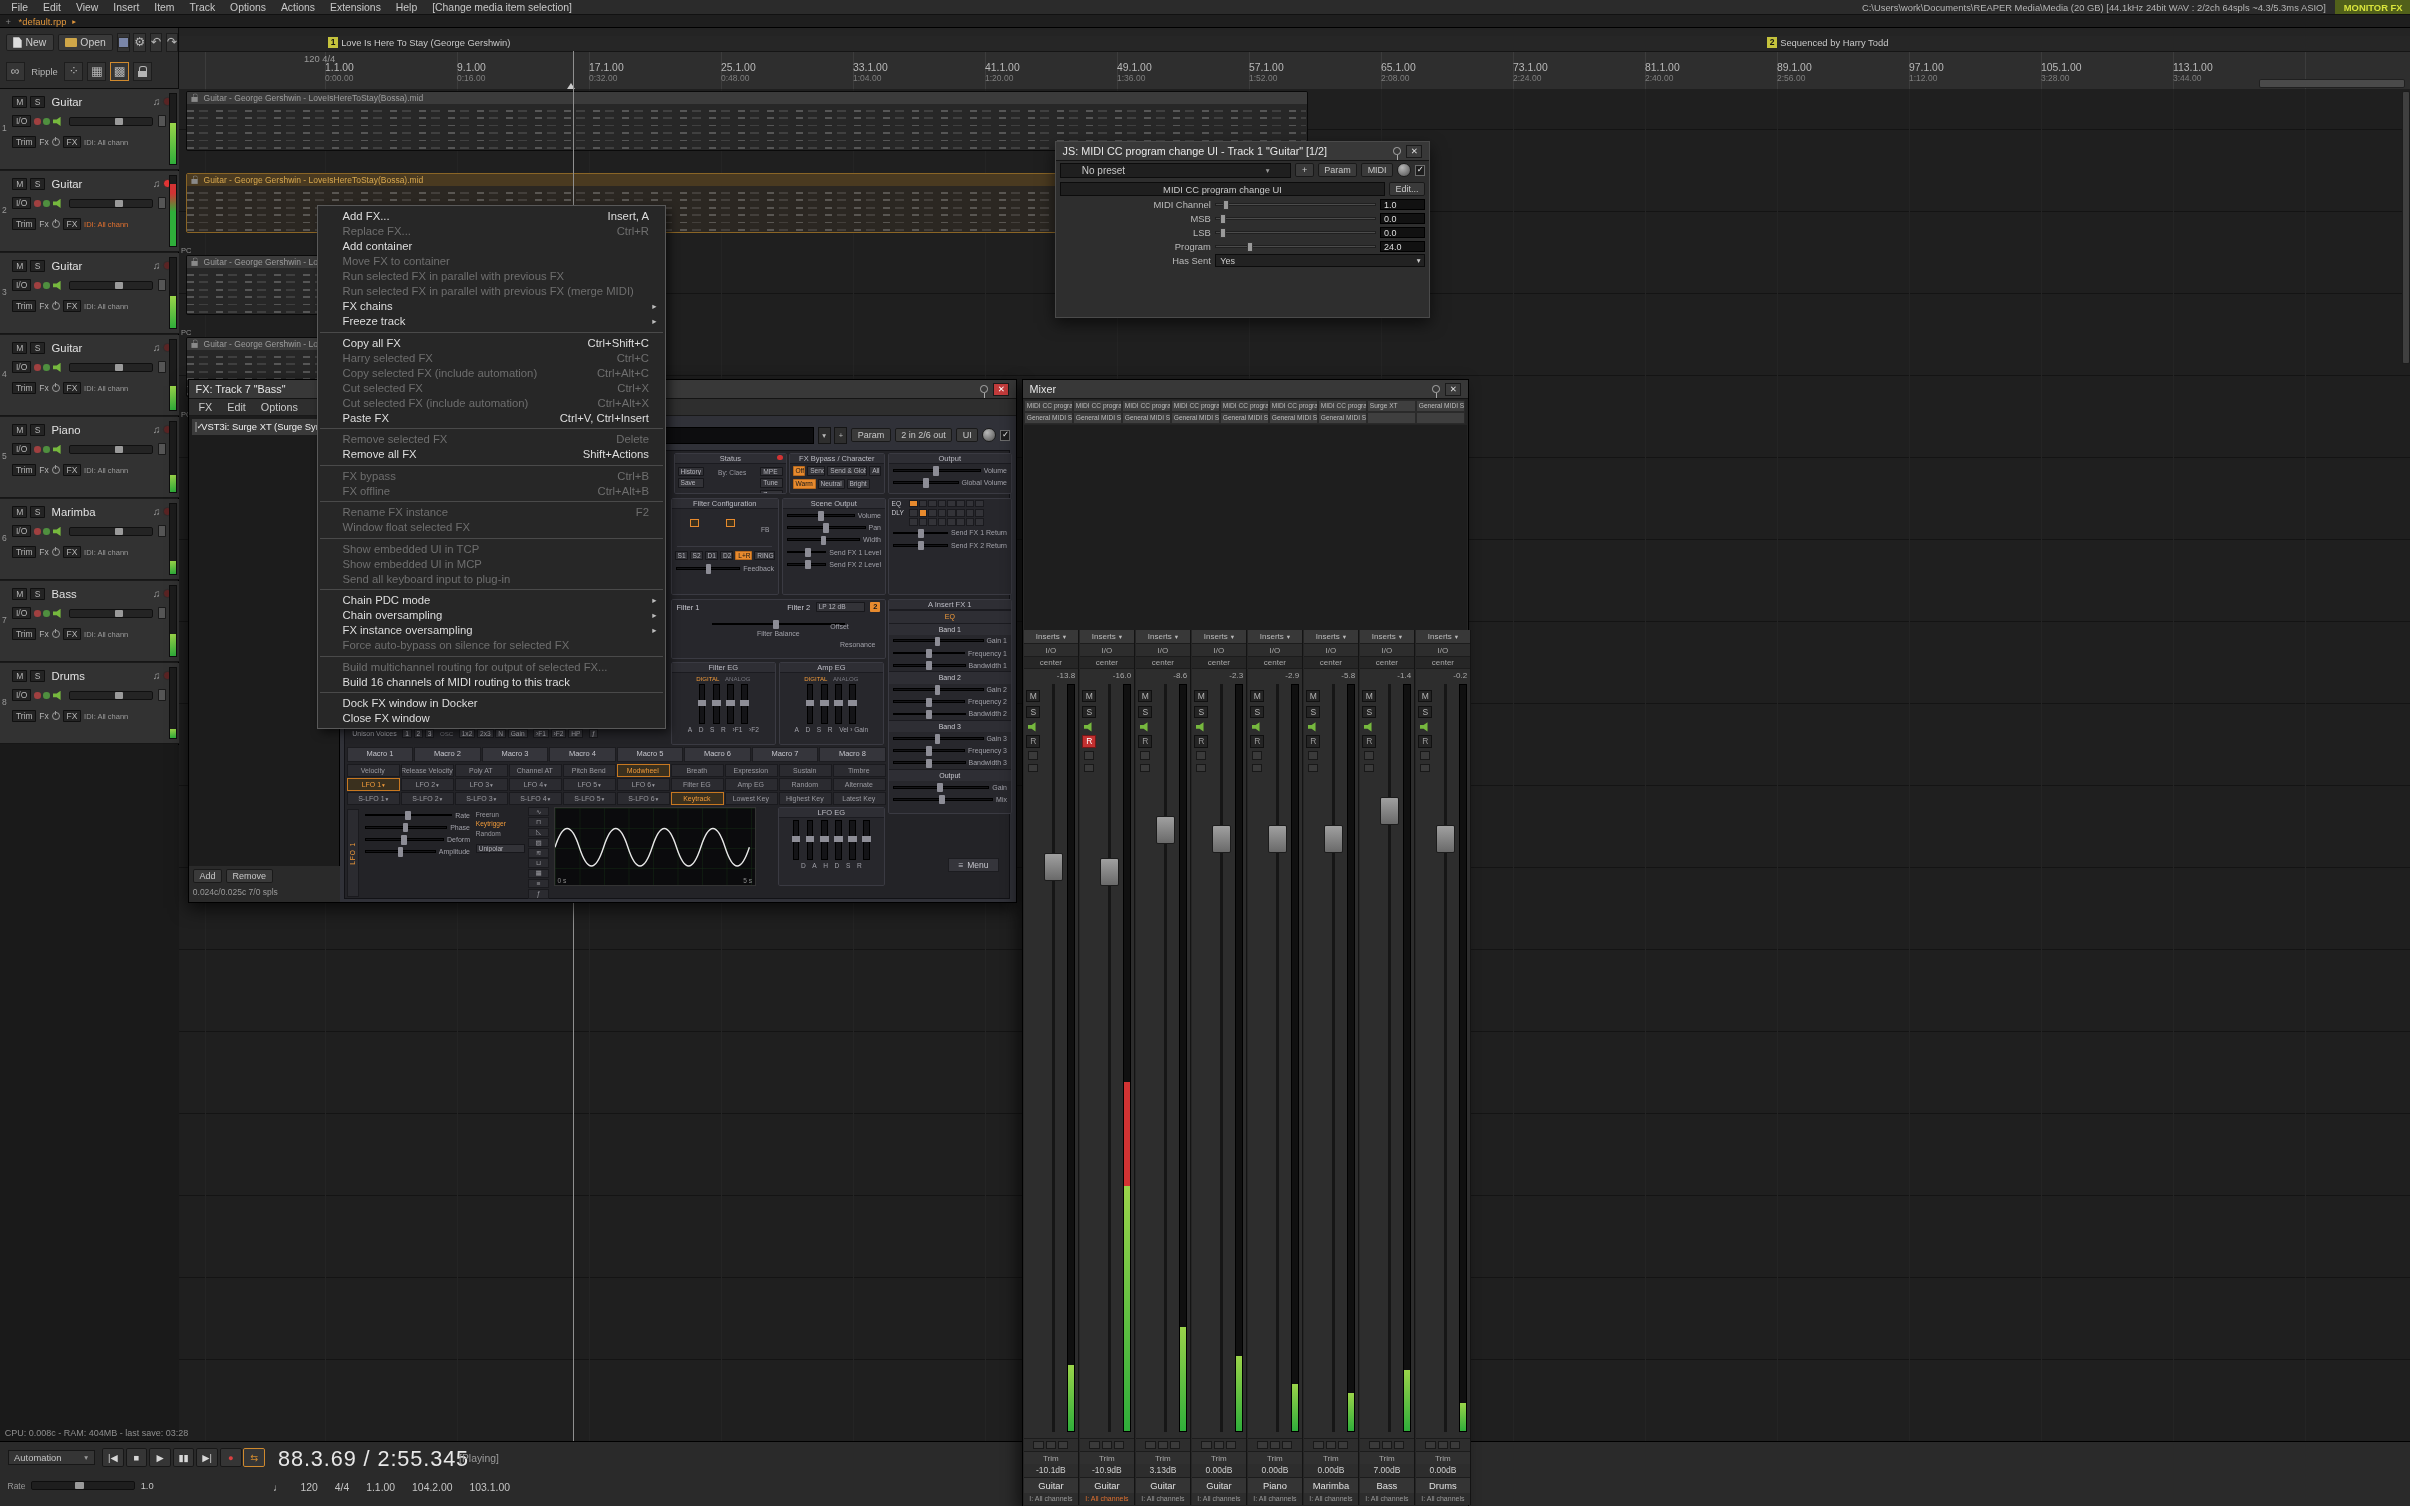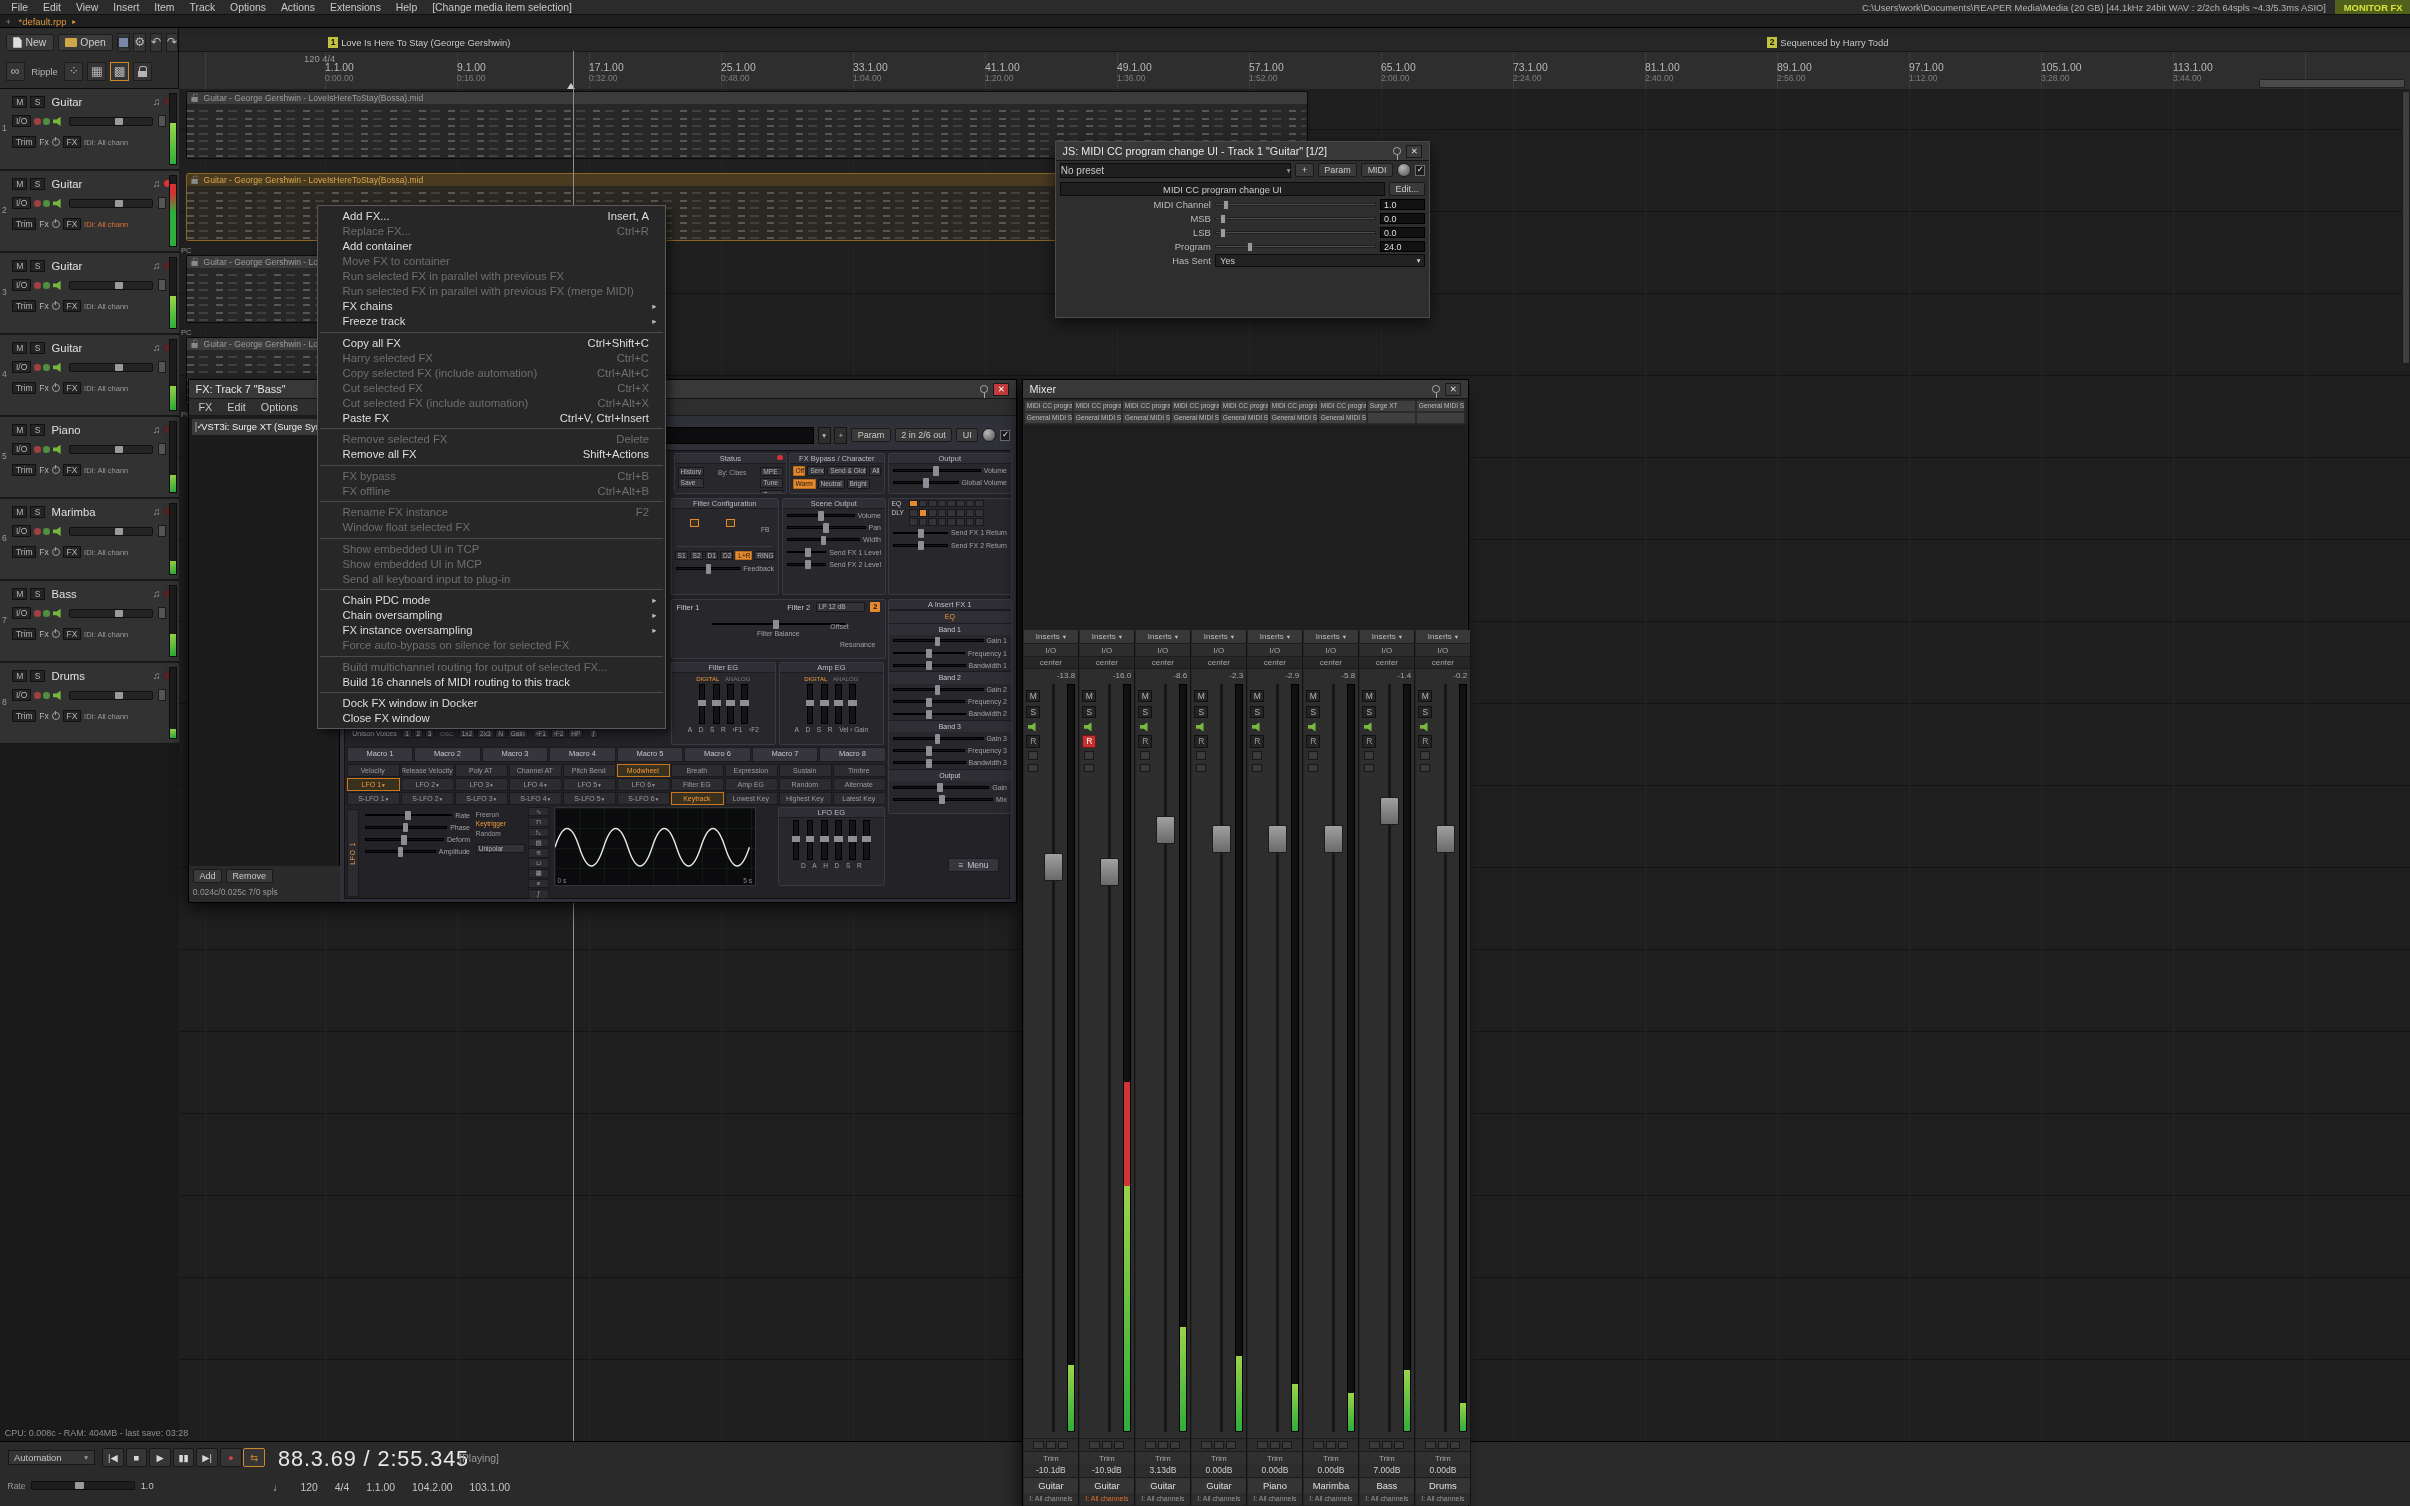--- a/index.html
+++ b/index.html
@@ -82,21 +82,21 @@
   .tmeter i{position:absolute;left:0;right:0;bottom:0;height:var(--lvl);background:linear-gradient(to top,#2fae3a,#9ad44a)}
   .track.armed .tmeter i{background:linear-gradient(to top,#2fae3a 55%,#d23333 85%)}
   .tcp-empty{position:absolute;left:0;top:745px;width:179px;height:696px;background:#1a1a1a}
 
   
   .arrange{position:absolute;left:179px;top:89px;right:0;bottom:66px;background:#1d1d1d;
     background-image:
       repeating-linear-gradient(90deg,#242424 0 0.9px,transparent 0.9px 132px),
       repeating-linear-gradient(0deg,#1f1f1f 0 81px,#141414 81px 82px);
     background-position:146px 0,0 0}
-  .item{position:absolute;left:6.6px;top:var(--t);width:var(--w);height:68px;background:#272727;border:0.9px solid #0a0a0a;border-radius:1.9px;overflow:hidden}
+  .item{position:absolute;left:6.6px;top:var(--t);width:var(--w);height:60px;background:#272727;border:0.9px solid #0a0a0a;border-radius:1.9px;overflow:hidden}
   .item .hdr{height:12.2px;background:#3b3b3b;color:#9d9d9d;font-size:8.5px;line-height:12.2px;padding:0 3.8px;display:flex;align-items:center;gap:3.8px;white-space:nowrap;overflow:hidden}
   .item .hdr .lock{transform:scale(.7);margin-top:2.8px;background:#8a8a8a}
   .item .hdr .lock::before{border-color:#8a8a8a}
   .item.selected{border-color:#8a6526;background:#2b2722}
   .item.selected .hdr{background:#4a3a20;color:#d8a84e}
   .notes{position:absolute;inset:13px 0.9px 0.9px 0.9px;
     background:repeating-linear-gradient(90deg,rgba(230,230,230,.55) 0 6.6px,transparent 6.6px 12.2px,rgba(200,200,200,.35) 12.2px 21px,transparent 21px 29px);
     -webkit-mask-image:repeating-linear-gradient(0deg,#000 0 1.9px,transparent 1.9px 7.5px);
     mask-image:repeating-linear-gradient(0deg,#000 0 1.9px,transparent 1.9px 7.5px);opacity:.45}
   .pc{position:absolute;left:1.9px;top:calc(157px + var(--i)*82px);font-size:7.5px;color:#8f8f8f}
@@ -189,21 +189,21 @@
   .ins-row.sel .sl-lbl{color:#f09a3a}
   .fdiag{height:36px;position:relative;margin:1.9px 5.6px;border-bottom:0.9px solid #3a3a42}
   .fdiag i{position:absolute;width:8.5px;height:8.5px;border:0.9px solid #e78a2e;background:#3a301e}
   .badge2{background:#e78a2e;color:#161616;font-size:7.5px;font-weight:bold;padding:0 2.8px;height:10.4px;line-height:10.4px;border-radius:0.9px}
   .fb-lbl{position:absolute;right:2.8px;top:15px;font-size:6.6px;color:#a0a0a8}
 
   
   .jswin{position:absolute;left:1055px;top:141px;width:375px;height:177px;background:#2e2e2e;border:0.9px solid #4a4a4a;
     box-shadow:0 5.6px 15px rgba(0,0,0,.6);z-index:25;font-size:10px}
   .js-row{display:flex;align-items:center;gap:3.8px;padding:1.9px 3.8px}
-  .js-preset{flex:1;height:15px;background:#1f1f1f;border:0.9px solid #0c0c0c;display:flex;align-items:center;padding:0 0;color:#c9c9c9}
+  .js-preset{flex:1;height:15px;background:#1f1f1f;border:0.9px solid #0c0c0c;display:flex;align-items:center;padding:0 21px;color:#c9c9c9}
   .js-preset .dd{margin-left:auto;font-size:7.5px;color:#9a9a9a}
   .js-namebar{flex:1;height:14px;background:#1f1f1f;border:0.9px solid #0c0c0c;text-align:center;color:#c9c9c9;line-height:13px;font-size:9.4px}
   .jp-row{display:flex;align-items:center;height:14px;padding:0 3.8px;gap:4.7px}
   .jp-lbl{width:151px;text-align:right;color:#bbb;font-size:9.4px}
   .jp-slider{flex:1;height:3.8px;background:#4c4c4c;border:0.9px solid #202020;position:relative}
   .jp-slider i{position:absolute;left:var(--fill);top:-3.8px;width:6.6px;height:10.4px;background:#9a9a9a;border:0.9px solid #333}
   .jp-val{width:45px;height:11.3px;background:#111;border:0.9px solid #000;color:#ddd;font-size:9px;text-align:left;padding:0 2.8px;line-height:10.4px}
   .jp-dd{flex:1;height:12.2px;background:#222;border:0.9px solid #0c0c0c;color:#ccc;font-size:9px;display:flex;align-items:center;padding:0 3.8px}
   .jp-dd .dd{margin-left:auto;font-size:7.5px}
   .js-display{position:absolute;left:1.9px;right:1.9px;bottom:1.9px;height:49px;background:#000;display:flex;flex-direction:column;align-items:center;justify-content:center;gap:1.9px}

